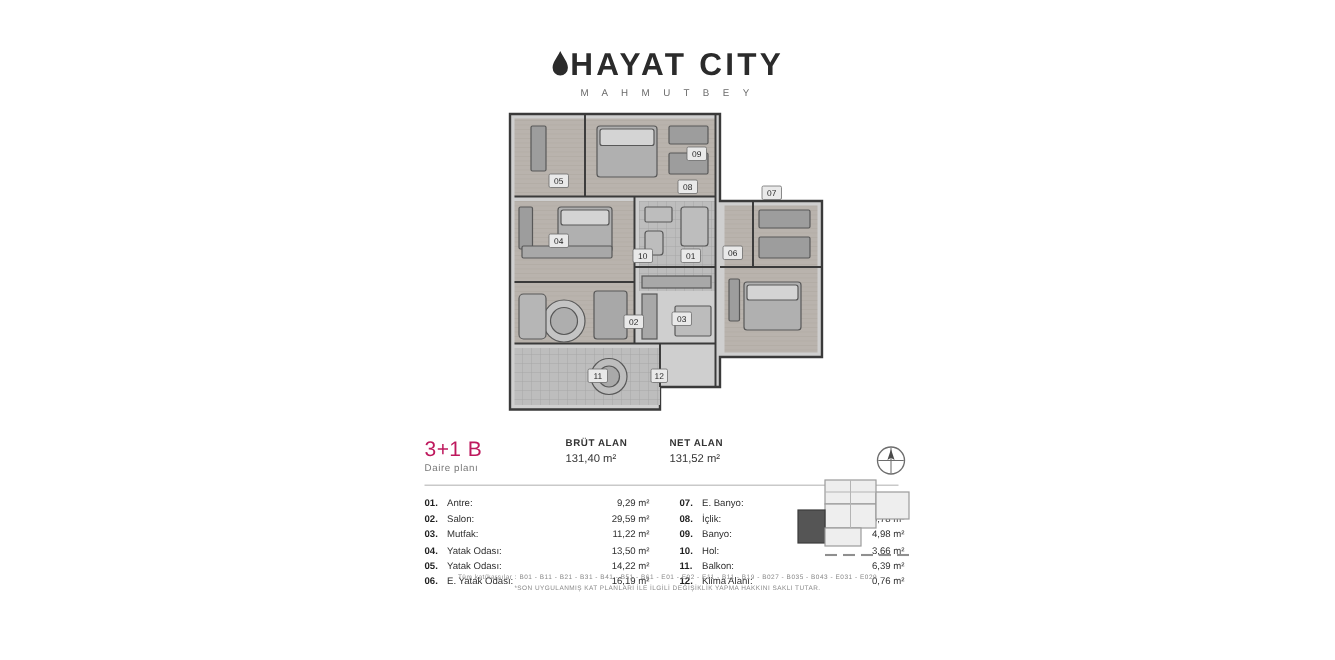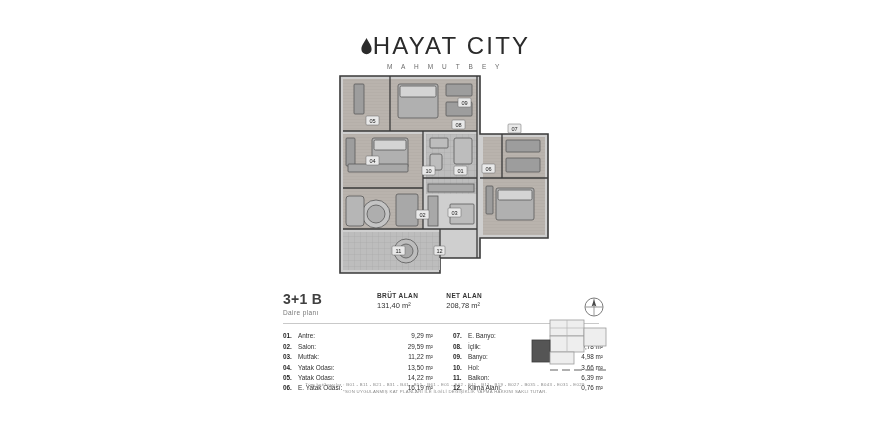--- a/index.html
+++ b/index.html
@@ -23,24 +23,24 @@
   
   .logo-block {
     position: absolute;
     top: 32px;
     left: 0;
     width: 890px;
     text-align: center;
   }
   .logo-main {
     font-family: "Liberation Sans", sans-serif;
-    font-size: 24px;
+    font-size: 21px;
     letter-spacing: 2.2px;
     color: #2b2b2b;
-    font-weight: 400;
+    font-weight: 700;
   }
   .logo-main .drop {
     display: inline-block;
     position: relative;
     width: 13px;
     height: 20px;
     vertical-align: -3px;
   }
   .logo-sub {
     margin-top: 3px;
@@ -67,22 +67,22 @@
     width: 330px;
   }
   .info-top {
     display: flex;
     align-items: flex-start;
     gap: 28px;
   }
   .title-box { width: 66px; }
   .title-main {
     font-size: 14px;
-    font-weight: bold;
-    color: #404040;
+    font-weight: normal;
+    color: #be185d;
     letter-spacing: .3px;
     line-height: 1.1;
   }
   .title-sub {
     font-size: 6.5px;
     color: #777;
     letter-spacing: .4px;
     margin-top: 2px;
   }
   .area-box { line-height: 1.25; }
@@ -300,21 +300,21 @@
       <div class="title-box">
         <div class="title-main">3+1 B</div>
         <div class="title-sub">Daire planı</div>
       </div>
       <div class="area-box">
         <div class="area-label">BRÜT ALAN</div>
         <div class="area-value">131,40 m²</div>
       </div>
       <div class="area-box">
         <div class="area-label">NET ALAN</div>
-        <div class="area-value">208,78 m²</div>
+        <div class="area-value">131,52 m²</div>
       </div>
     </div>
 
     <div class="rule"></div>
 
     <div class="lists">
       <div class="col">
         <div class="row">
           <span class="num">01.</span>
           <span class="nm">Antre:</span>

